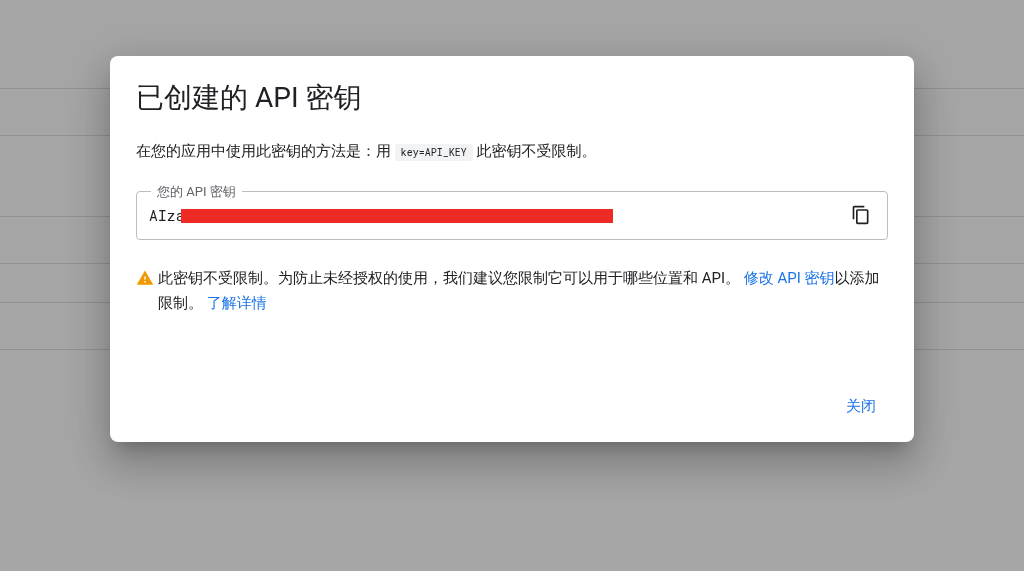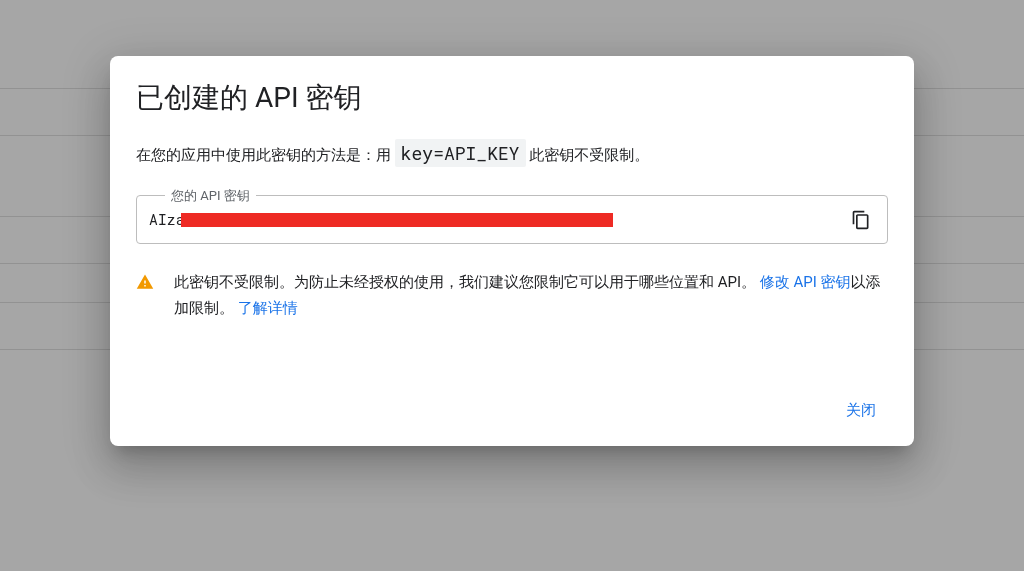--- a/index.html
+++ b/index.html
@@ -56,36 +56,36 @@
       font-size: 15px;
       color: #202124;
       line-height: 1.5;
       margin-bottom: 28px;
     }
     .code-frag {
       font-family: "Roboto Mono", Menlo, Consolas, monospace;
       background: #f1f3f4;
       padding: 2px 6px;
       border-radius: 2px;
-      font-size: 18px;
+      font-size: 10px;
       color: #202124;
     }
     .key-field {
       position: relative;
       border: 1px solid #bdbdbd;
       border-radius: 4px;
       padding: 14px 48px 14px 12px;
       display: flex;
       align-items: center;
       margin-bottom: 26px;
     }
     .key-legend {
       position: absolute;
       top: -9px;
-      left: 28px;
+      left: 14px;
       background: #fff;
       padding: 0 6px;
       font-size: 13px;
       color: #5f6368;
     }
     .key-value {
       font-family: "Roboto Mono", Menlo, Consolas, monospace;
       font-size: 14.5px;
       color: #202124;
       letter-spacing: .2px;
@@ -109,21 +109,21 @@
       background: transparent;
       border-radius: 50%;
       display: flex;
       align-items: center;
       justify-content: center;
       cursor: pointer;
       color: #202124;
     }
     .warning {
       display: flex;
-      gap: 20px;
+      gap: 4px;
       font-size: 15px;
       color: #202124;
       line-height: 1.7;
       margin-bottom: 72px;
       align-items: flex-start;
     }
     .warn-icon {
       color: #f29900;
       flex-shrink: 0;
       margin-top: 3px;

